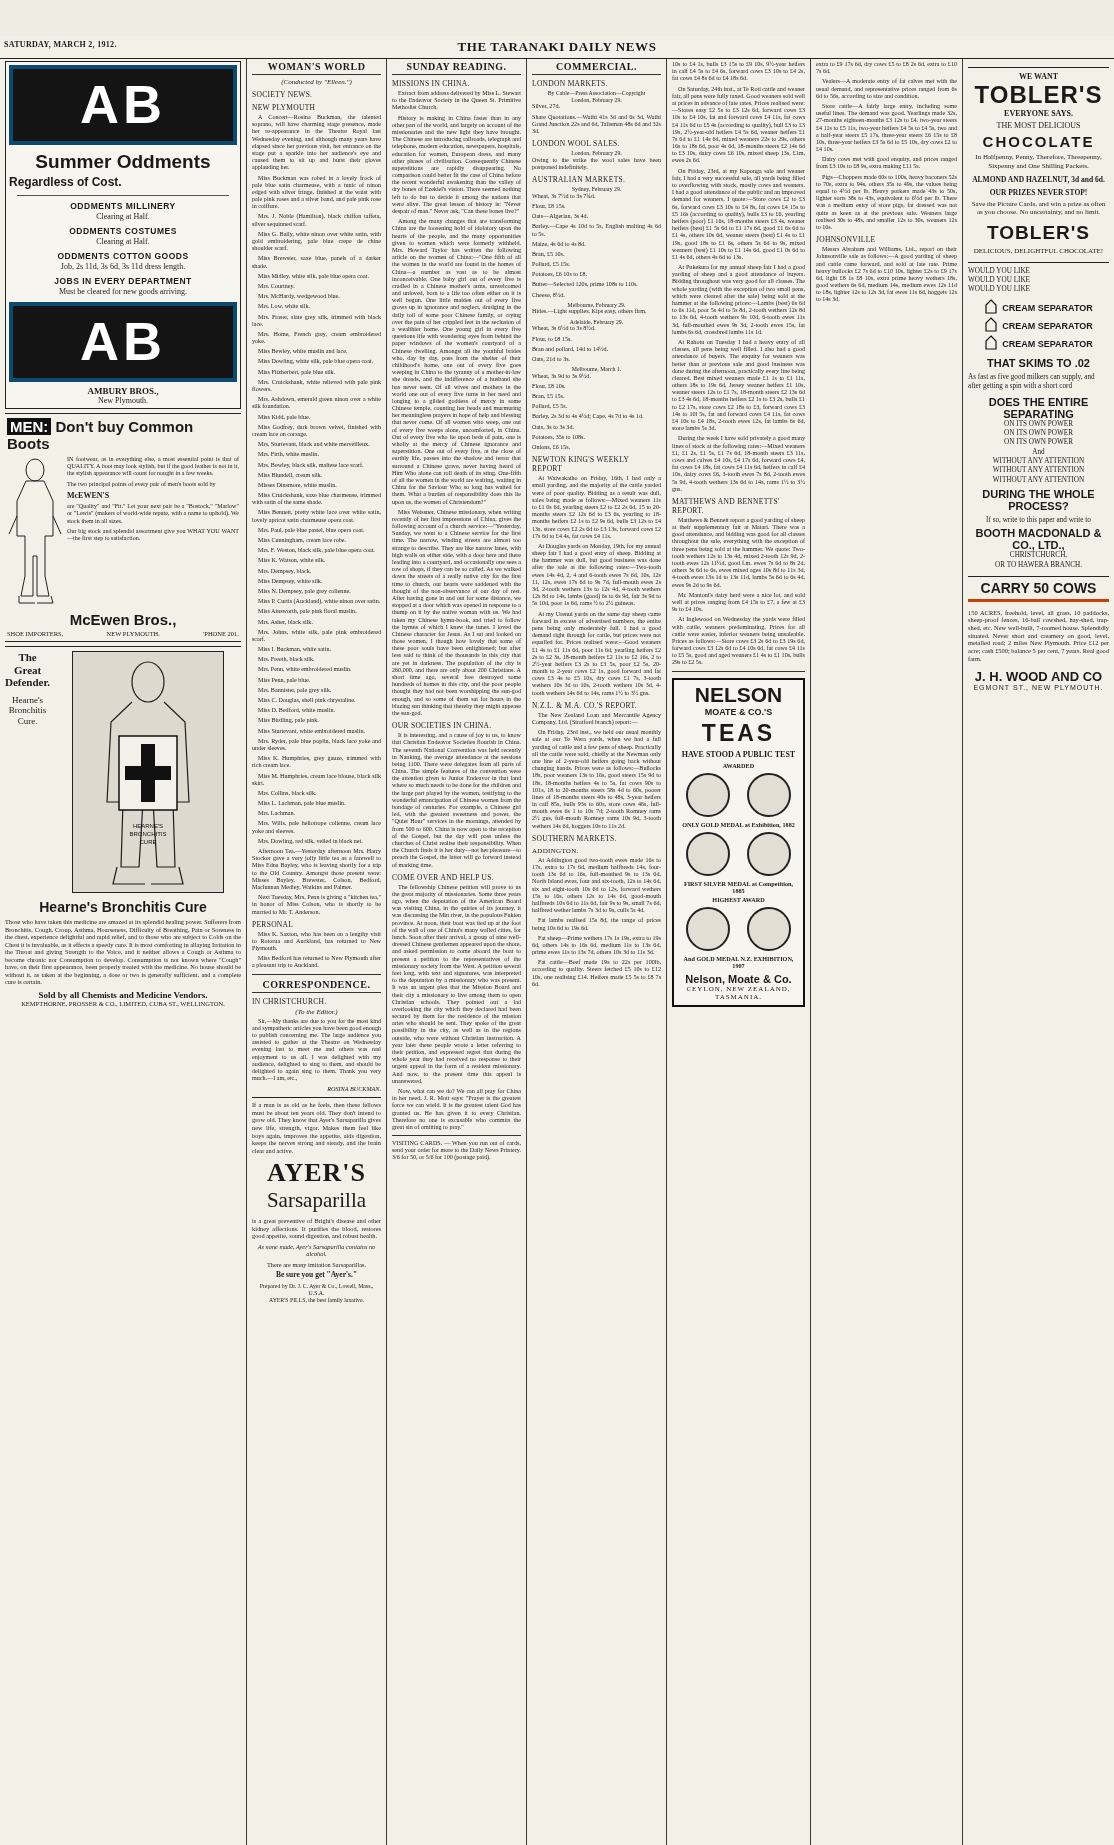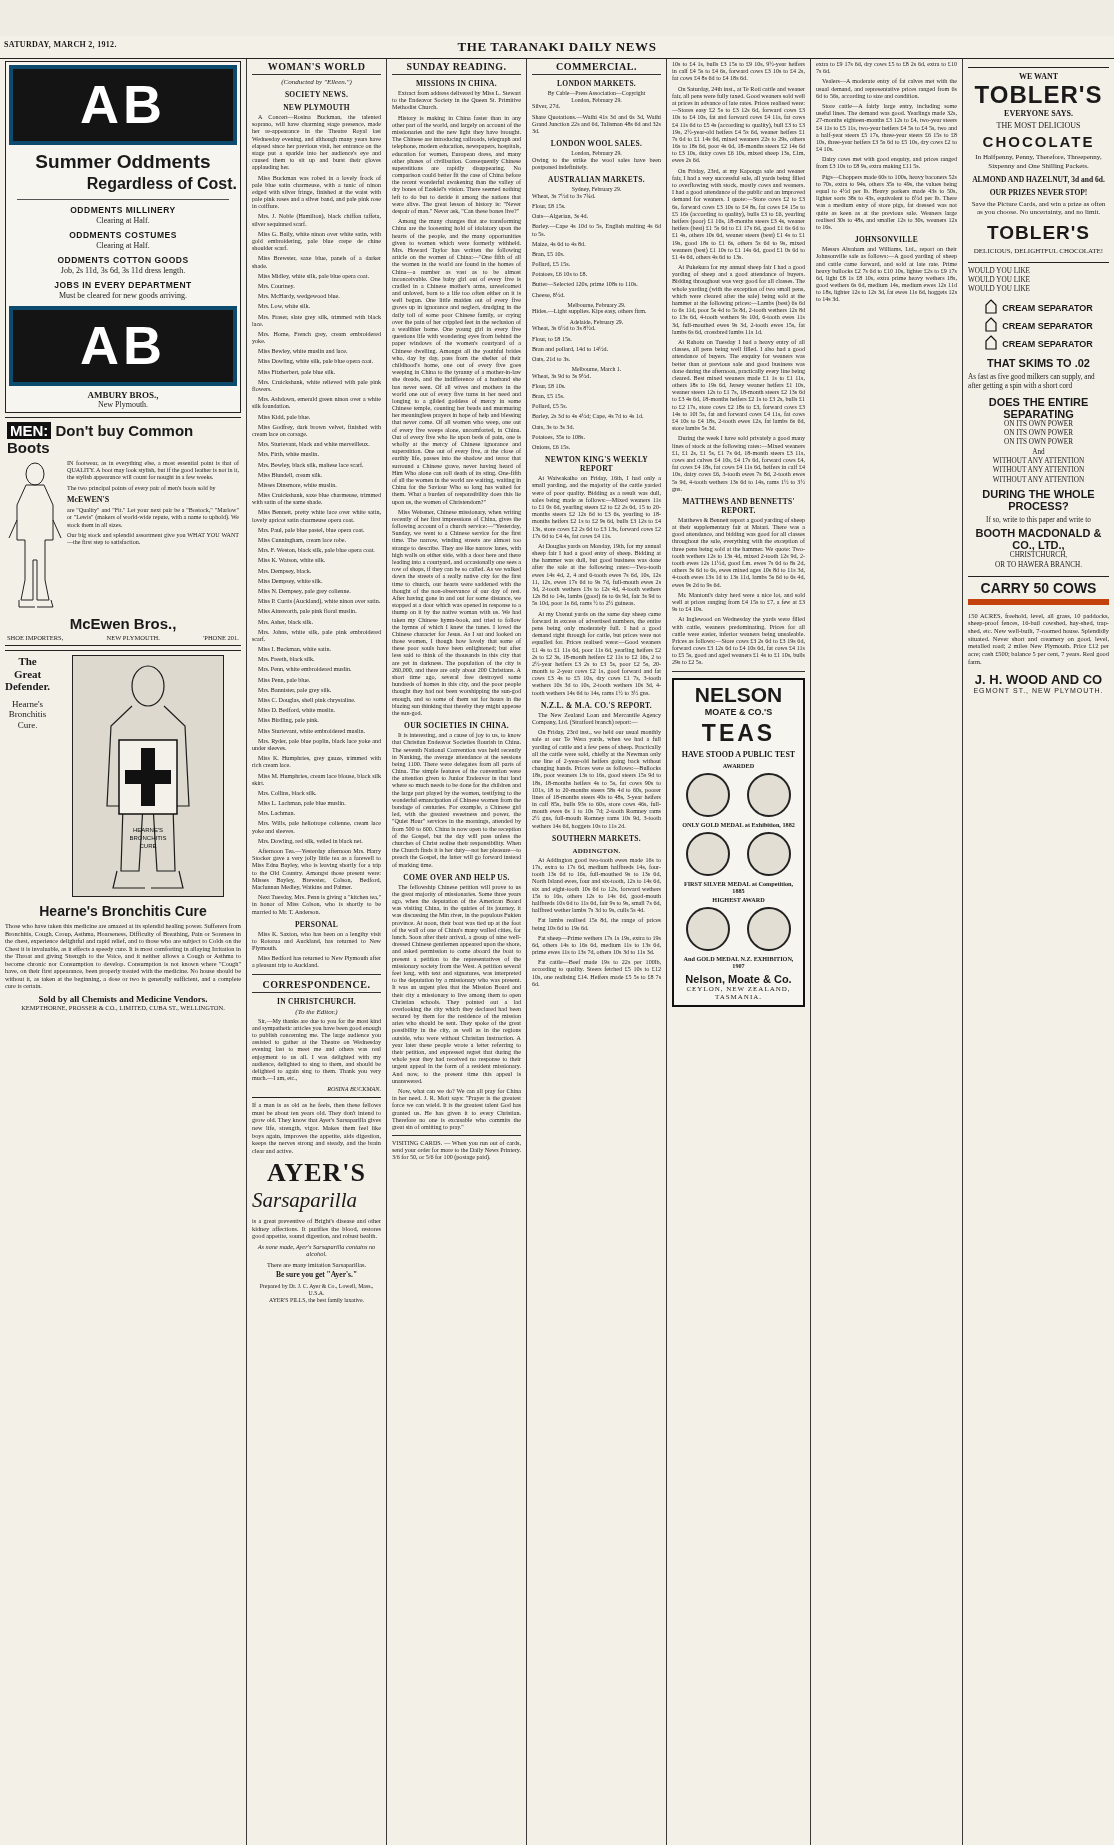--- a/index.html
+++ b/index.html
@@ -12,32 +12,32 @@
   .col{position:relative;padding:2px 5px 0 5px;box-sizing:border-box;}
   .col + .col{border-left:1px solid #3a3a3a;}
   .c1{width:246px;}
   .c2{width:140px;}
   .c3{width:140px;}
   .c4{width:140px;}
   .c5{width:144px;}
   .c6{width:152px;}
   .c7{width:152px;}
   .hdr{text-align:center;font-weight:bold;font-size:10px;letter-spacing:.5px;border-bottom:1px solid #333;padding-bottom:2px;margin-bottom:3px;text-transform:uppercase;}
-  .subhd{text-align:center;font-weight:bold;font-size:7.5px;margin:4px 0 2px;letter-spacing:.3px;}
+  .subhd{text-align:left;font-weight:normal;font-size:7.5px;margin:4px 0 2px;letter-spacing:.3px;}
   .it{text-align:center;font-style:italic;font-size:7px;margin:2px 0;}
   p.body{font-size:6.1px;line-height:1.18;text-align:justify;margin:0 0 3px 0;text-indent:6px;hyphens:auto;}
   p.nohang{text-indent:0;}
   .rule{border-top:1px solid #333;margin:4px 0;}
   .thinrule{border-top:1px solid #555;margin:3px 8px;}
   
   .ad-ab{border:1px solid #222;background:#f7f5ef;margin-bottom:4px;padding:3px;}
   .plate{background:#141414;color:#fff;text-align:center;padding:8px 0 10px;border:4px solid #0c4a6e;}
   .plate .big{font-family:"Liberation Sans",sans-serif;font-size:54px;font-weight:bold;letter-spacing:4px;line-height:1;}
   .ad-ab h2{font-family:"Liberation Sans",sans-serif;text-align:center;font-size:19px;margin:6px 0 0;font-weight:bold;}
-  .ad-ab h3{font-family:"Liberation Sans",sans-serif;text-align:right;font-size:16px;margin:2px 0 6px;font-weight:bold;}
+  .ad-ab h3{font-family:"Liberation Sans",sans-serif;text-align:left;font-size:12px;margin:2px 0 6px;font-weight:bold;}
   .ab-line{text-align:center;font-family:"Liberation Sans",sans-serif;font-size:8.5px;font-weight:bold;margin:5px 0 1px;letter-spacing:.5px;}
   .ab-sub{text-align:center;font-size:8px;margin-bottom:3px;}
   .ab-foot{text-align:center;font-size:9px;margin-top:4px;font-weight:bold;}
   
   .ad-mc{border-top:1px solid #222;border-bottom:1px solid #222;padding:4px 2px;margin-bottom:4px;}
   .mc-title{font-family:"Liberation Sans",sans-serif;font-size:15px;font-weight:bold;}
   .mc-title .men{background:#111;color:#fff;padding:0 3px;}
   .mc-body{display:flex;gap:4px;margin-top:4px;}
   .mc-fig{width:56px;height:150px;flex:0 0 56px;position:relative;}
   .mc-txt{font-size:6.2px;line-height:1.2;text-align:justify;}
@@ -51,21 +51,21 @@
   .he-cross{flex:0 0 150px;height:240px;background:#d9d6cd;border:1px solid #222;position:relative;overflow:hidden;}
   .he-right{flex:1;}
   .he-head{font-family:"Liberation Sans",sans-serif;font-size:14px;font-weight:bold;text-align:center;margin:6px 0 3px;}
   .he-body{font-size:6.3px;line-height:1.2;text-align:justify;}
   .he-sold{text-align:center;font-weight:bold;font-size:9px;margin-top:4px;}
   .he-addr{text-align:center;font-size:6.5px;}
   
   .ayer{border-top:1px solid #222;margin-top:5px;padding-top:3px;}
   .ayer-box{font-size:6.3px;line-height:1.2;text-align:justify;}
   .ayer-title{font-family:"Liberation Serif",serif;font-size:26px;font-weight:bold;text-align:center;letter-spacing:1px;margin:4px 0 0;}
-  .ayer-sub{font-family:"Liberation Serif",serif;font-size:21px;font-style:italic;margin:0 0 4px;}
+  .ayer-sub{font-family:"Liberation Serif",serif;font-size:21px;text-align:center;margin:0 0 4px;}
   
   .nelson{border:2px solid #111;margin:6px 0;padding:4px 3px;text-align:center;background:#f7f5ef;}
   .nelson .n1{font-family:"Liberation Sans",sans-serif;font-size:21px;font-weight:bold;line-height:1;}
   .nelson .n2{font-family:"Liberation Sans",sans-serif;font-size:9px;font-weight:bold;margin-top:2px;}
   .nelson .n3{font-family:"Liberation Sans",sans-serif;font-size:23px;font-weight:bold;letter-spacing:3px;margin:3px 0;}
   .nelson .n4{font-size:8px;font-weight:bold;margin-bottom:3px;}
   .medals{display:flex;justify-content:space-around;margin:4px 0;}
   .medal{width:40px;height:40px;border-radius:50%;border:2px solid #222;background:#e2ded3;}
   .nelson .sm{font-size:6.2px;font-weight:bold;margin:2px 0;}
   .nelson .n5{font-family:"Liberation Sans",sans-serif;font-size:11px;font-weight:bold;margin-top:4px;}
@@ -77,21 +77,21 @@
   .tob .t3{font-size:8px;margin:3px 0;}
   .tob .t4{font-family:"Liberation Sans",sans-serif;font-size:15px;letter-spacing:2px;font-weight:bold;}
   .tob .t5{font-size:7px;margin-top:3px;line-height:1.25;}
   .tob .t6{font-size:7.5px;font-weight:bold;margin-top:4px;}
   
   .sep{border-top:1px solid #222;margin-top:6px;padding-top:4px;}
   .sep .s-h{font-family:"Liberation Sans",sans-serif;font-size:11px;text-align:center;font-weight:bold;}
   .sep .s-l{font-size:7.2px;line-height:1.3;}
   .sep .s-c{text-align:center;}
   .cream{display:flex;align-items:center;gap:4px;font-family:"Liberation Sans",sans-serif;font-size:9px;font-weight:bold;justify-content:center;}
-  .carry{font-family:"Liberation Sans",sans-serif;font-size:14px;font-weight:bold;text-align:center;border-top:1px solid #222;border-bottom:6px solid #c2410c;padding:3px 0;margin-top:6px;}
+  .carry{font-family:"Liberation Sans",sans-serif;font-size:14px;font-weight:bold;text-align:center;border-top:1px solid #222;border-bottom:3px solid #c2410c;padding:3px 0;margin-top:6px;}
   .acres{font-size:6.4px;line-height:1.2;text-align:justify;}
   .wood{font-family:"Liberation Sans",sans-serif;font-size:13px;font-weight:bold;text-align:center;margin-top:6px;}
   .wood small{display:block;font-size:7px;font-weight:normal;letter-spacing:1px;}
   .sig{text-align:right;font-size:6.2px;font-style:italic;margin:2px 0 4px;}
   .center{text-align:center;}
   .tiny{font-size:5.8px;line-height:1.15;}
 </style>
 </head>
 <body>
 

